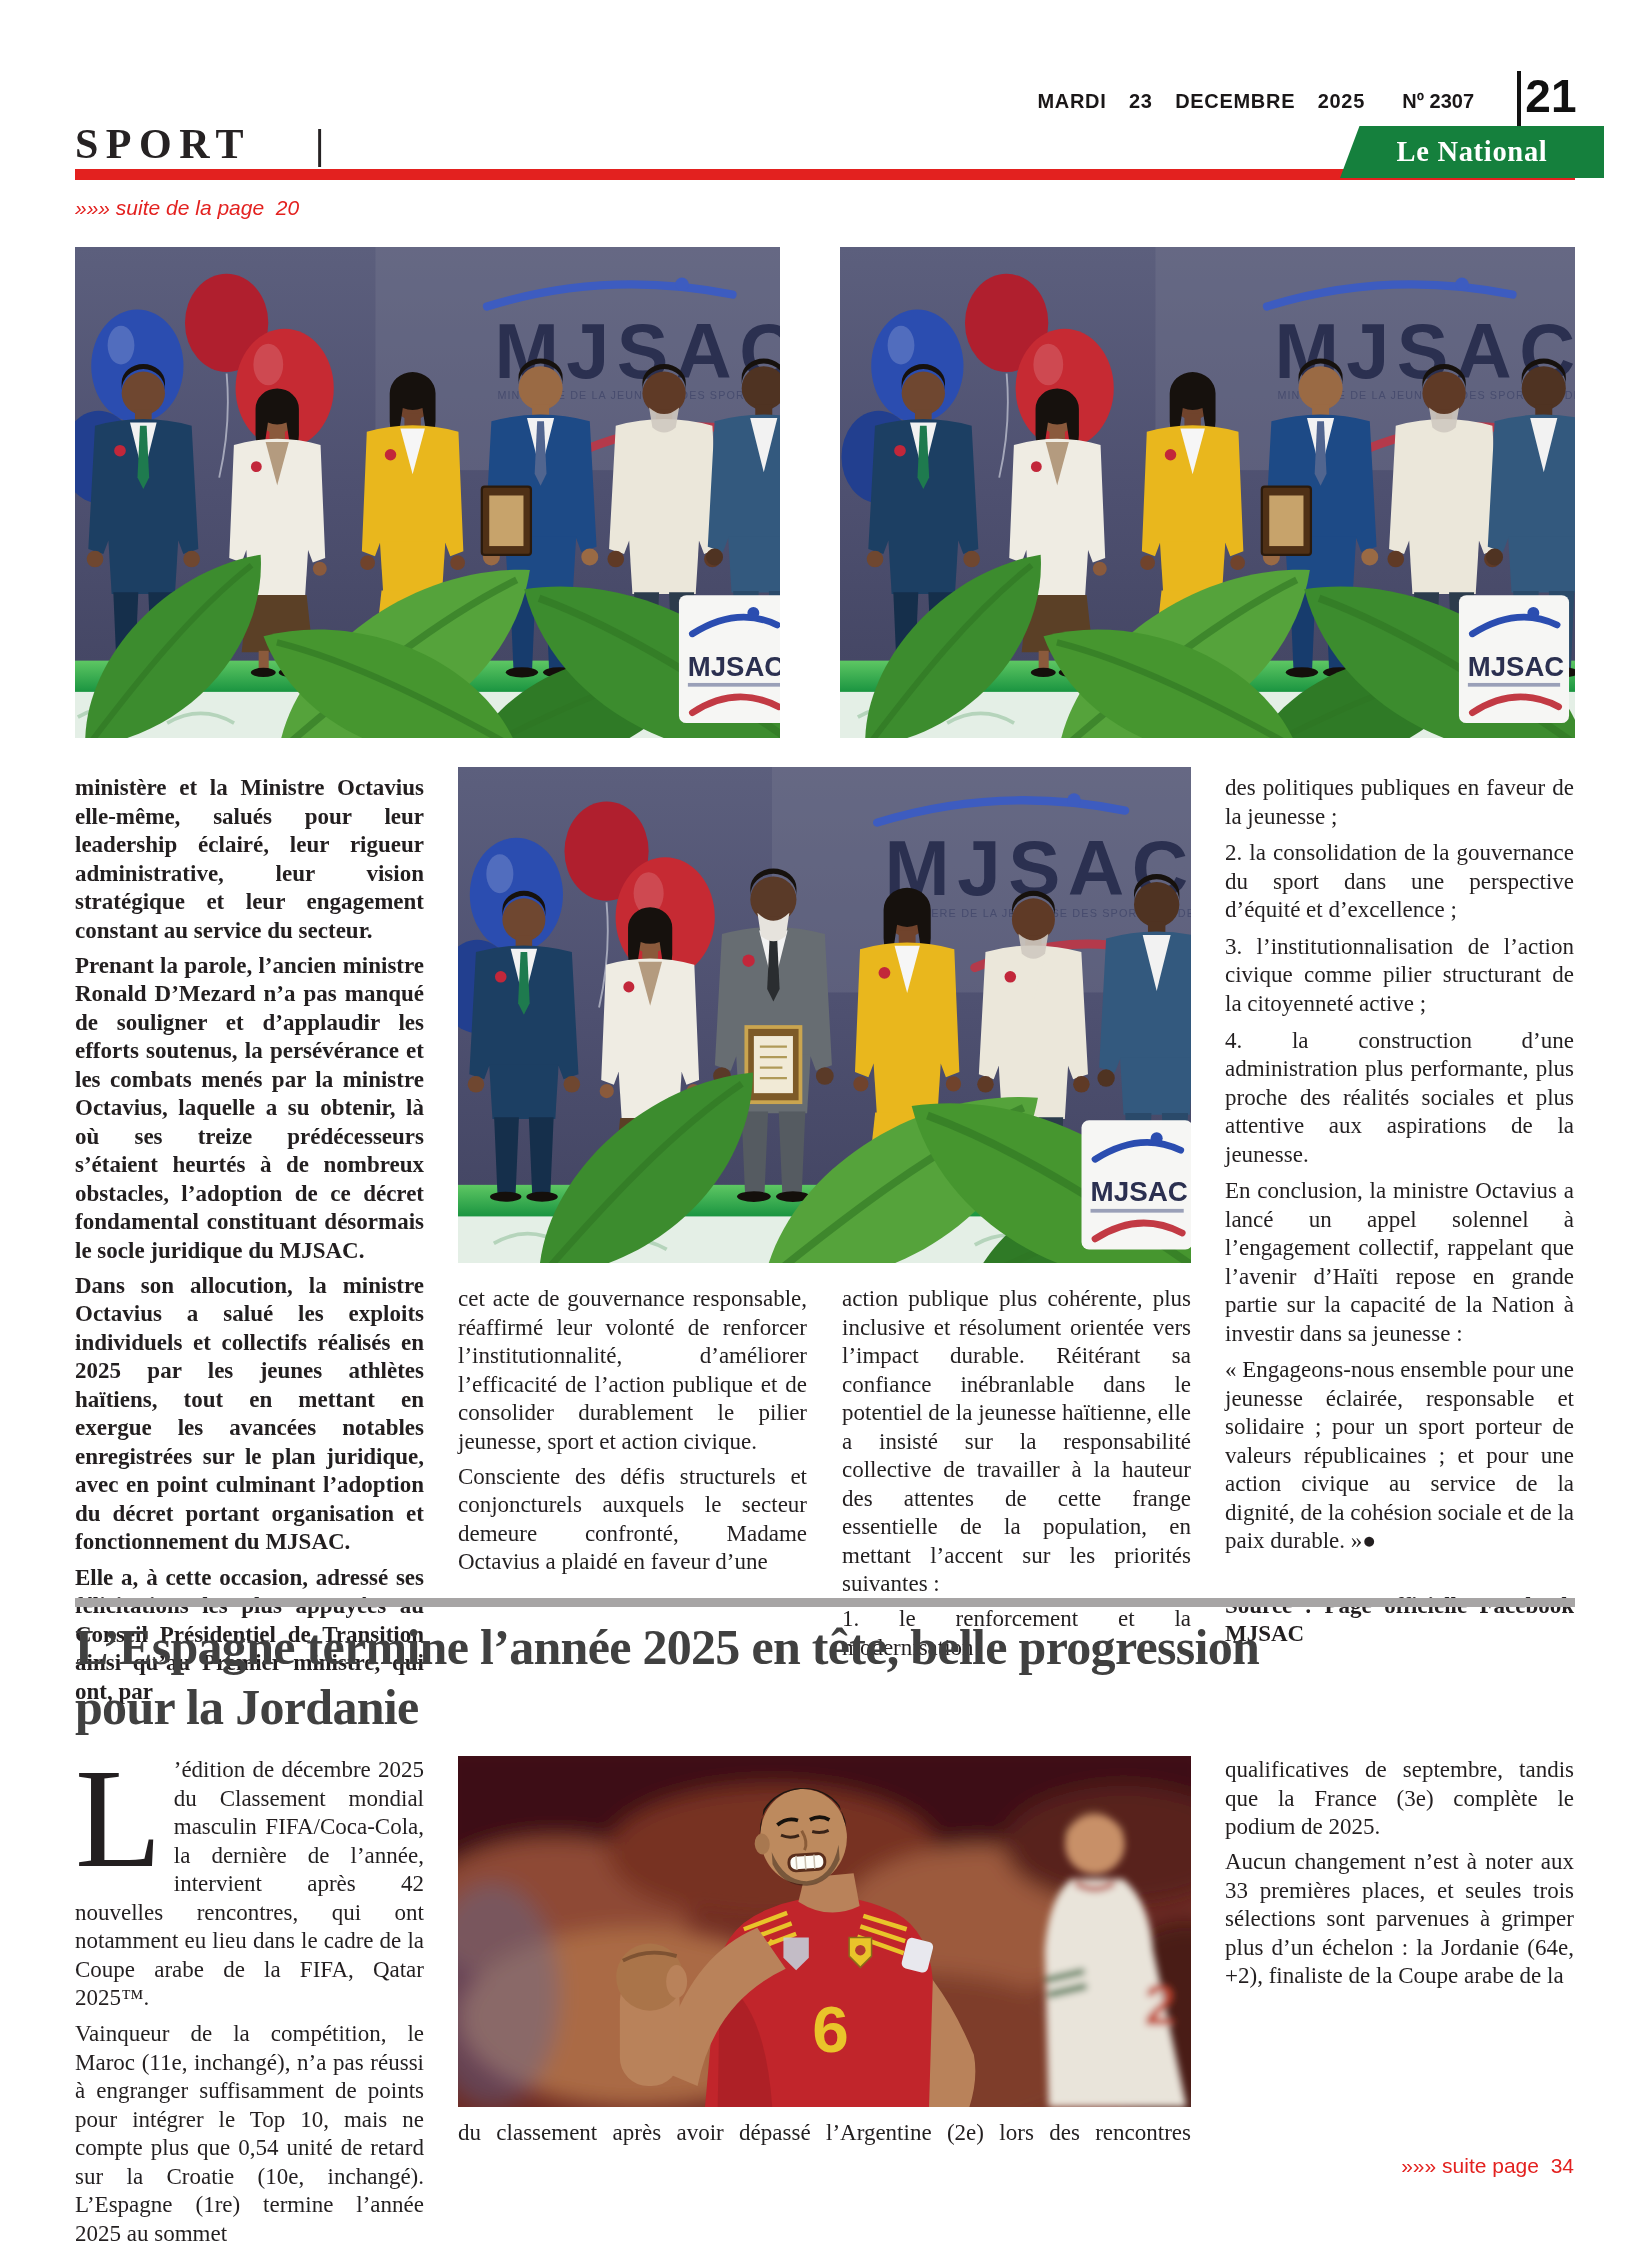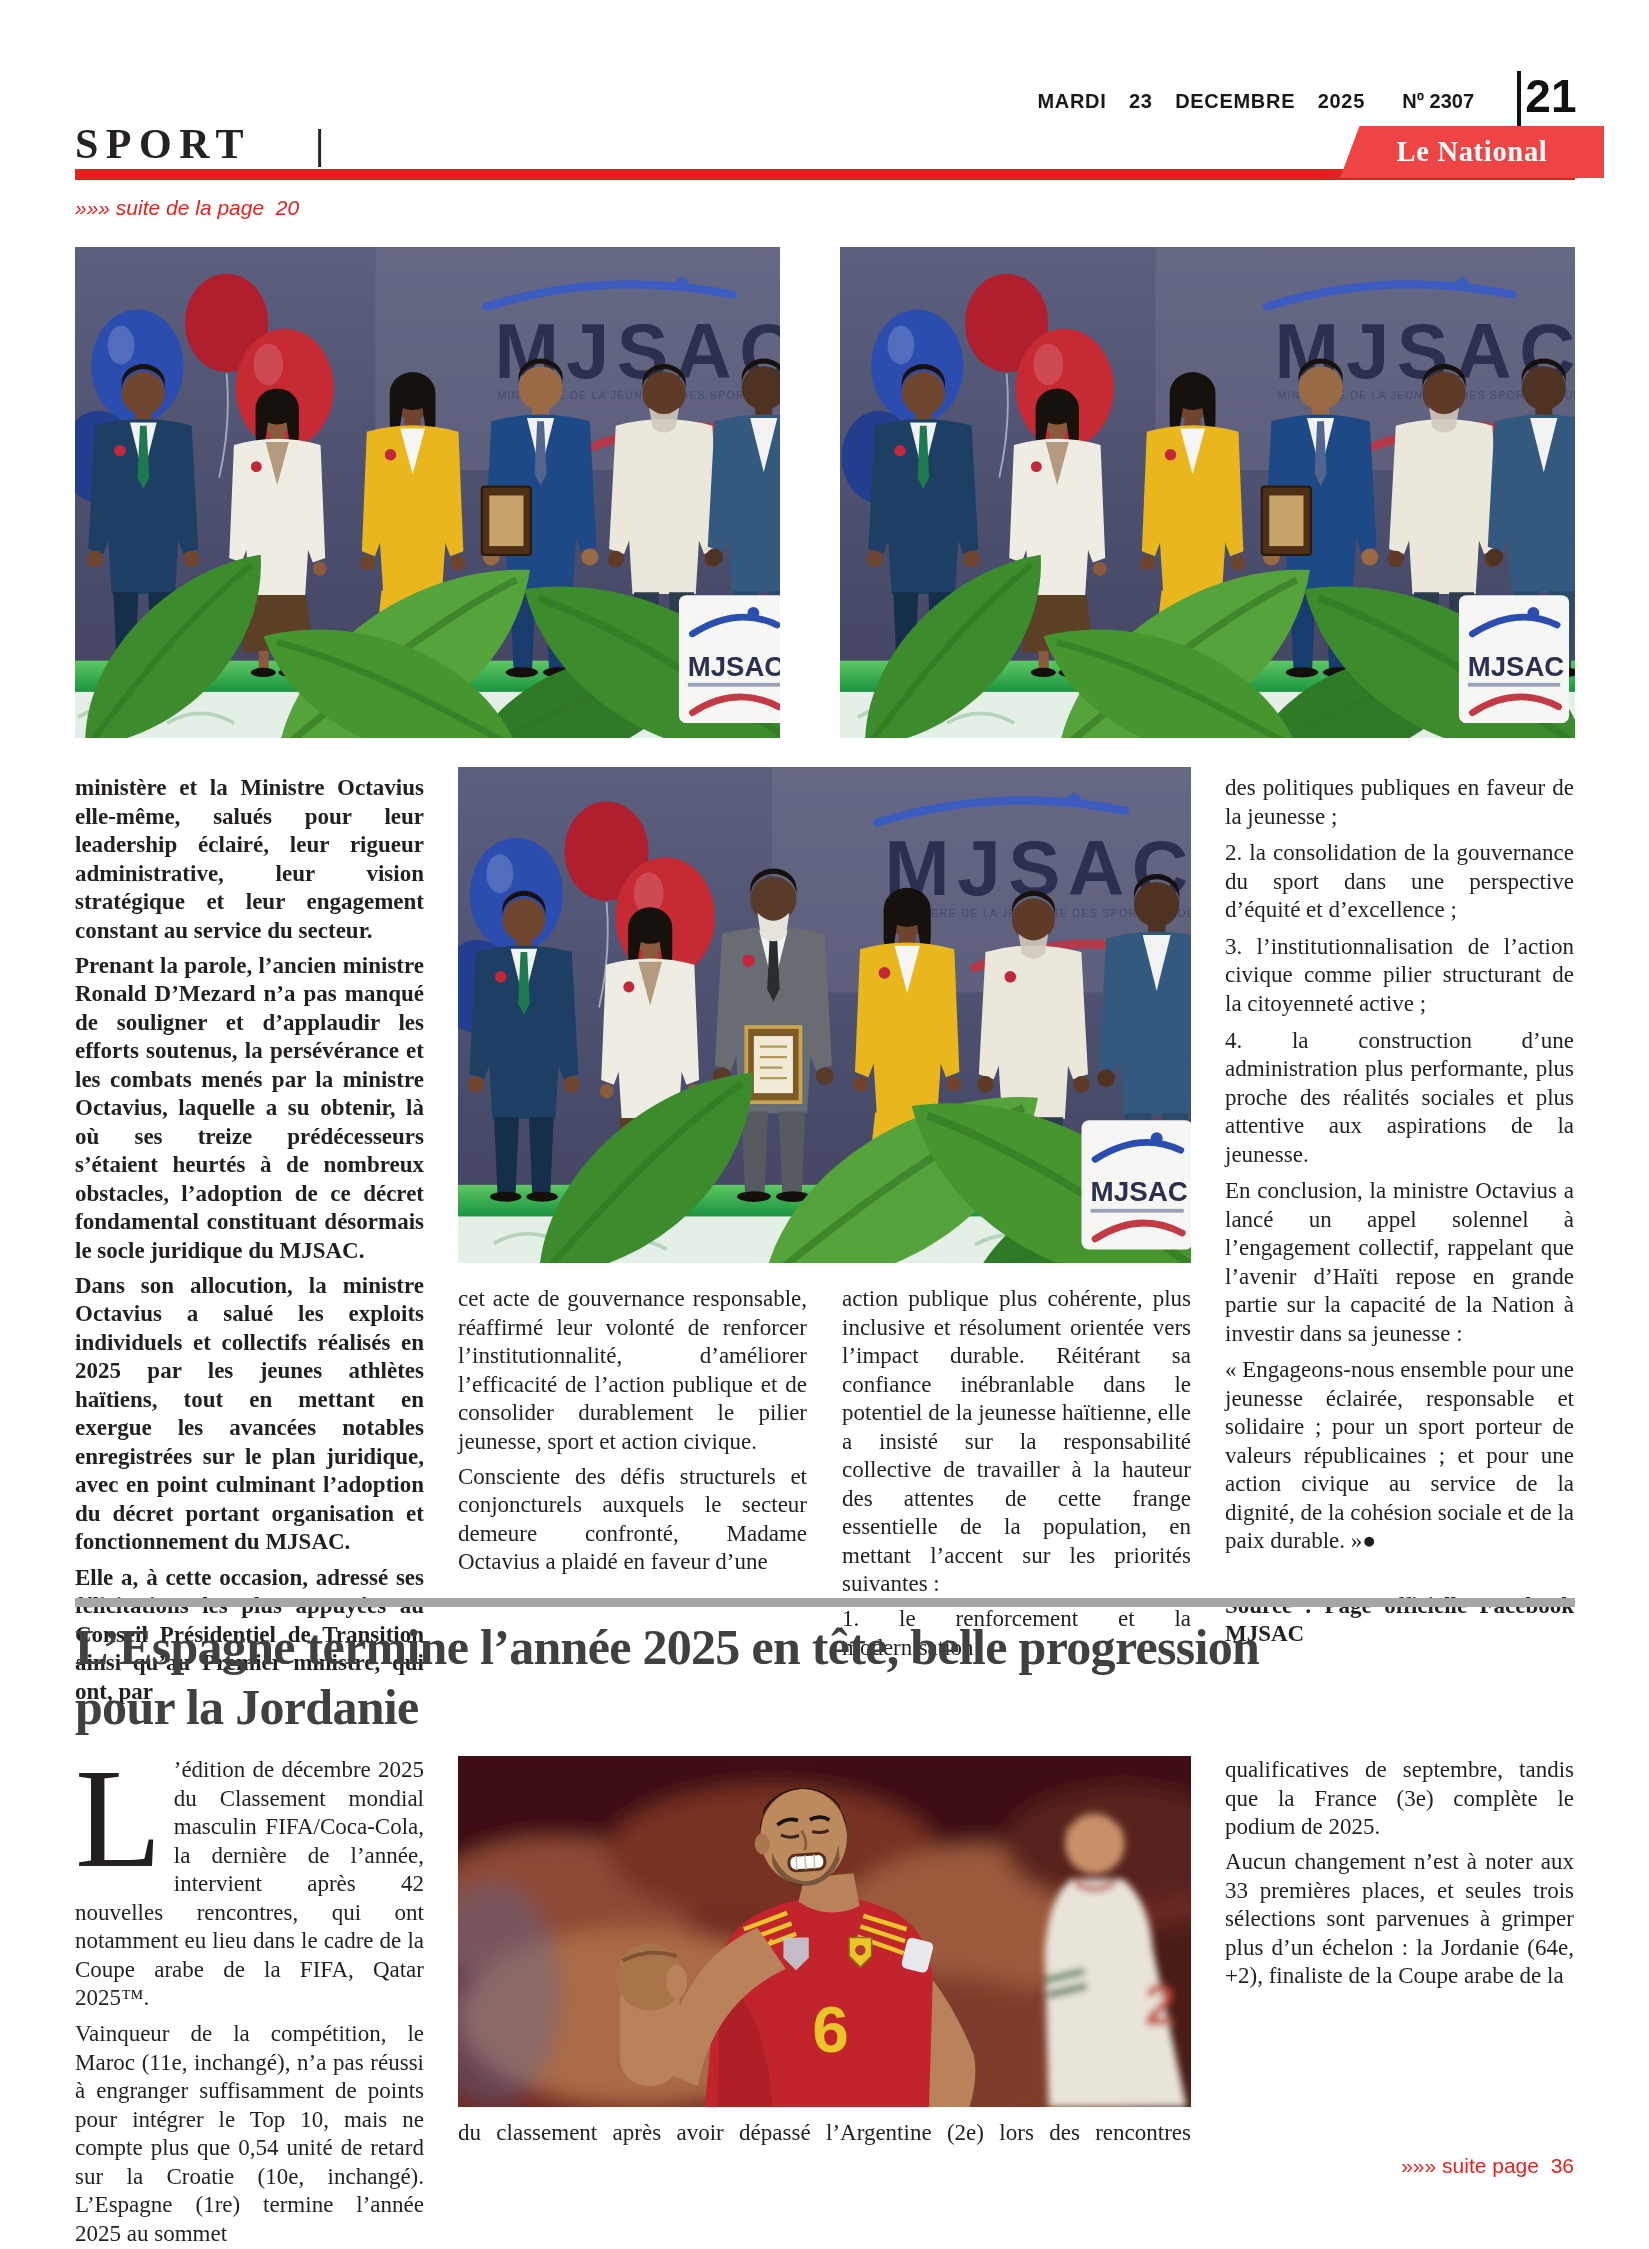--- a/index.html
+++ b/index.html
@@ -11,21 +11,21 @@
   .mh{position:absolute;top:69px;left:75px;right:45px;height:112px;font-family:"Liberation Sans",sans-serif;}
   .mh-date{position:absolute;right:240px;top:21px;display:flex;gap:22.5px;
            font-weight:bold;font-size:20px;letter-spacing:0.7px;color:#1a1718;margin-left:16px;}
   .mh-issue{position:absolute;right:131px;top:21px;font-weight:bold;font-size:20px;color:#1a1718;}
   .mh-bar{position:absolute;right:84px;top:1.5px;width:4.5px;height:57px;background:#111;}
   .mh-page{position:absolute;right:28.5px;top:0px;font-weight:bold;font-size:46px;line-height:55px;color:#111;}
   .sport{position:absolute;left:75px;top:120px;font-family:"Liberation Serif",serif;
          font-weight:bold;font-size:42px;letter-spacing:7.5px;color:#262223;display:flex;align-items:flex-start;}
   .sport .div{margin-left:64px;font-weight:bold;}
   .red-rule{position:absolute;left:75px;top:169px;width:1500px;height:11.2px;background:#e3211f;}
-  .lenational{position:absolute;right:46px;top:126px;width:264px;height:52px;background:#ef4444;
+  .lenational{position:absolute;right:46px;top:126px;width:264px;height:52px;background:#15803d;
       clip-path:polygon(19.5px 0,100% 0,100% 100%,0 100%);
       display:flex;align-items:center;justify-content:center;}
   .lenational span{color:#fff;font-family:"Liberation Serif",serif;font-weight:bold;font-size:28.5px;letter-spacing:0.7px;}
   .suite-top{position:absolute;left:75px;top:196px;color:#e3211f;font-family:"Liberation Sans",sans-serif;
       font-size:21px;white-space:pre;font-style:italic;}
 
   
   .ph{position:absolute;overflow:hidden;}
   .ph svg{width:100%;height:100%;display:block;}
   .ph-a{left:75px;top:247px;width:705px;height:491px;}
@@ -367,16 +367,16 @@
     <svg viewBox="0 0 1000 470" preserveAspectRatio="xMidYMid slice">
         <use href="#scene-foot"></use>
       </svg>
   </figure>
   <div class="b-caption">du classement après avoir dépassé l’Argentine (2e) lors des rencontres</div>
 
   <div class="col b-col3">
       <p class="para">qualificatives de septembre, tandis que la France (3e) complète le podium de 2025.</p>
       <p class="para">Aucun changement n’est à noter aux 33 premières places, et seules trois sélections sont parvenues à grimper plus d’un échelon : la Jordanie (64e, +2), finaliste de la Coupe arabe de la</p>
     </div>
-  <div class="suite-bottom">»»» suite page  36</div>
+  <div class="suite-bottom">»»» suite page  34</div>
 
 </div>
 
 
 </body></html>

